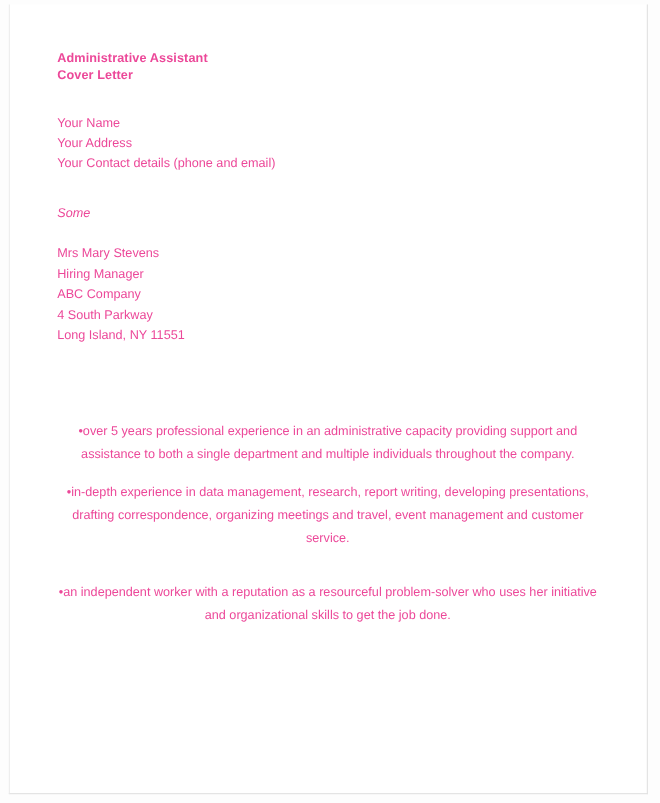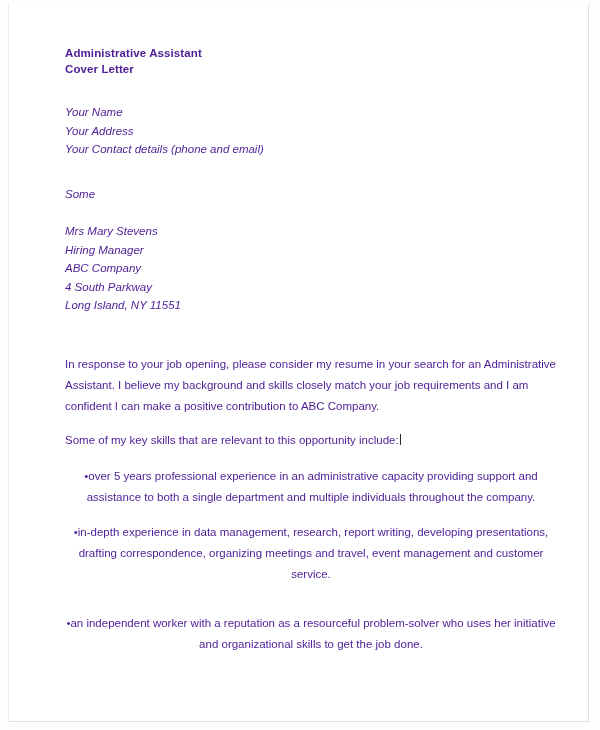--- a/index.html
+++ b/index.html
@@ -31,36 +31,35 @@
     height: 718px;
     background: #ffffff;
     border-right: 1px solid #e2e2e2;
     border-bottom: 1px solid #e2e2e2;
     border-left: 1px solid #ededed;
     box-sizing: border-box;
   }
 
   #content {
     position: absolute;
-    left: 56px;
+    left: 43px;
     top: 41px;
     width: 492px;
-    color: #4c1d95;
+    color: #ec4899;
   }
 
   .doc-title {
     font-size: 11.5px;
     font-weight: bold;
     line-height: 16px;
     letter-spacing: 0.1px;
     white-space: pre-line;
   }
 
   .italic-block {
-    font-style: italic;
     font-size: 11.5px;
     line-height: 18.5px;
     white-space: pre-line;
   }
 
   .italic-line {
     font-style: italic;
     font-size: 11.5px;
     line-height: 18.5px;
   }
@@ -127,25 +126,23 @@
 Hiring Manager
 ABC Company
 4 South Parkway
 Long Island, NY 11551</div>
 
       <div class="sp-addr-salute"></div>
 
 
       <div class="sp-salute-body"></div>
 
-      <div class="para">In response to your job opening, please consider my resume in your search for an Administrative Assistant. I believe my background and skills closely match your job requirements and I am confident I can make a positive contribution to ABC Company.</div>
 
       <div class="sp-para"></div>
 
-      <div class="para"><span>Some of my key skills that are relevant to this opportunity include:</span><span class="caret"></span></div>
 
       <div class="sp-first-bullet"></div>
 
       <div class="bullet"><span class="dot">•</span><span>over 5 years professional experience in an administrative capacity providing support and assistance to both a single department and multiple individuals throughout the company.</span></div>
 
       <div class="sp-bullet"></div>
 
       <div class="bullet"><span class="dot">•</span><span>in-depth experience in data management, research, report writing, developing presentations, drafting correspondence, organizing meetings and travel, event management and customer service.</span></div>
 
       <div class="sp-bullet"></div>

